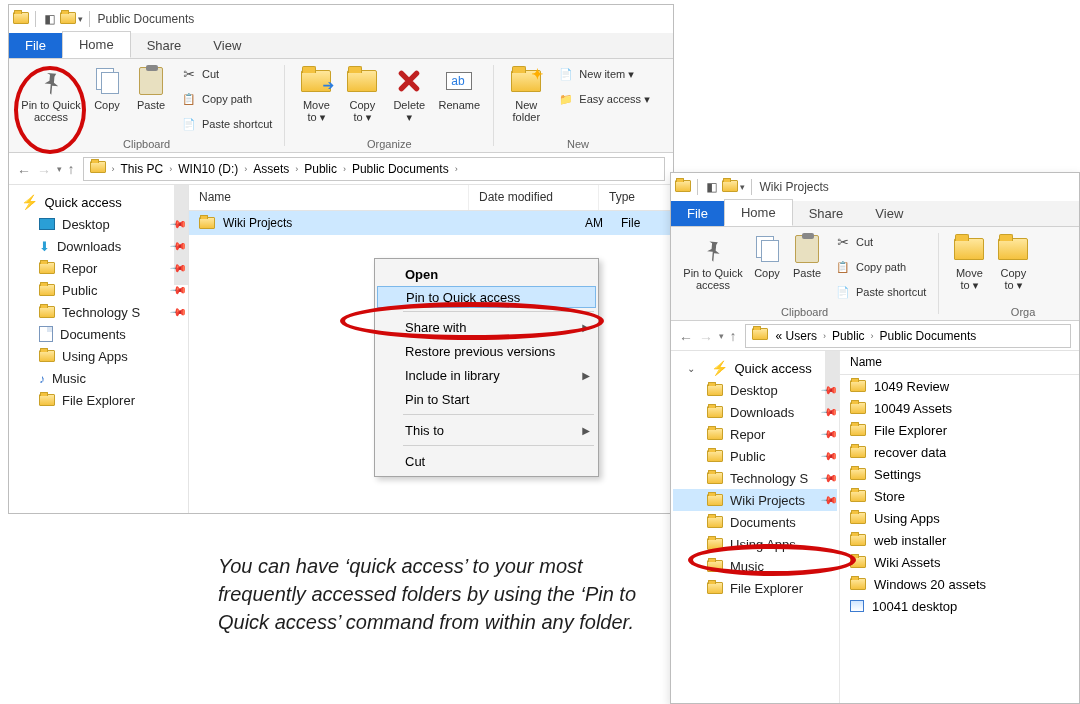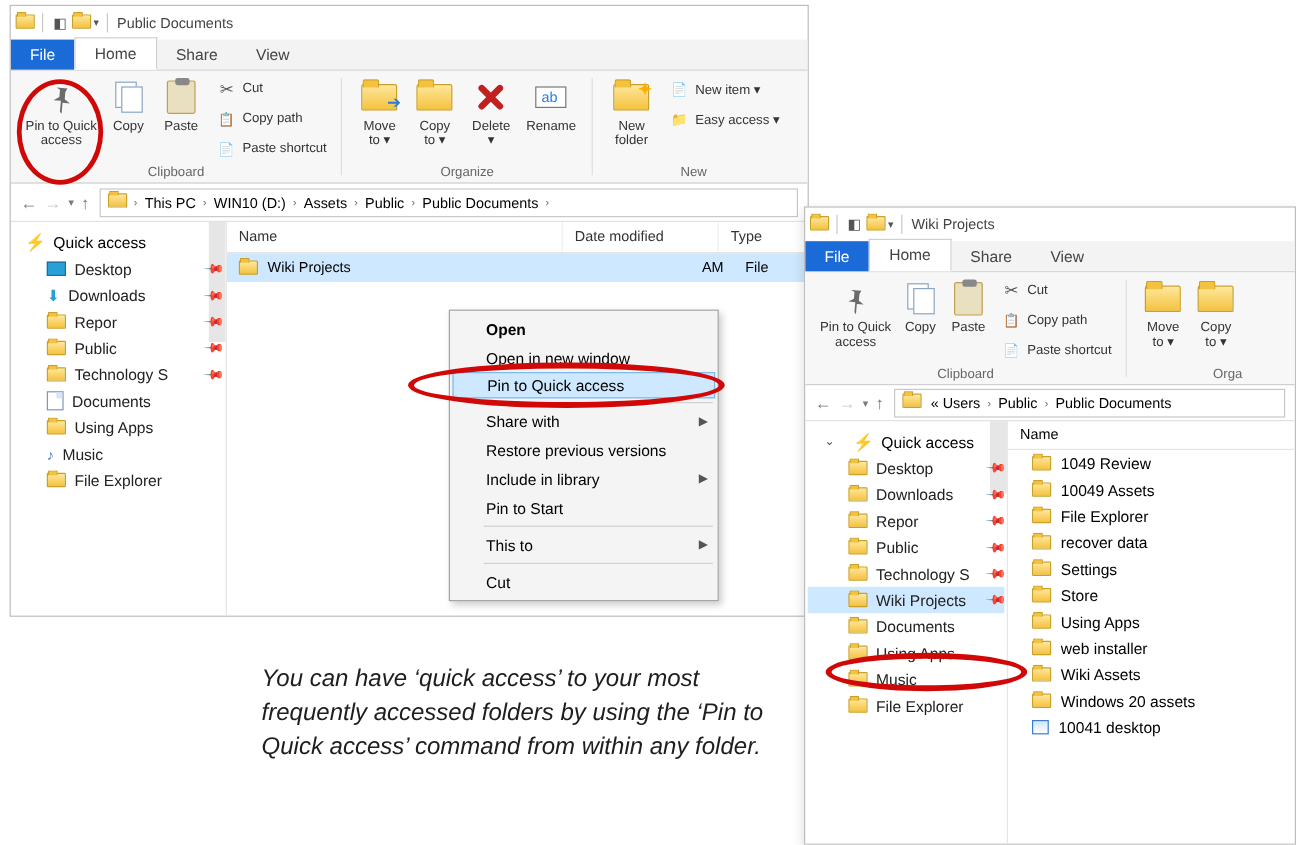--- a/index.html
+++ b/index.html
@@ -87,21 +87,21 @@
   .copy-ico { width:22px; height:26px; position:relative;}
   .copy-ico::before,.copy-ico::after{content:""; position:absolute; width:16px; height:20px; background:#fff; border:1px solid #8aa5c2;}
   .copy-ico::before{ top:0; left:0;}
   .copy-ico::after{ top:4px; left:5px;}
 
   .win2 .split2 { display:flex; height:calc(100% - 178px); }
   .win2 .navtree2 { width: 168px; padding:6px 2px; position:relative;}
   .win2 .scr2 { position:absolute; right:0; top:0; width:14px; height:60px; background:#e6e6e6;}
   .win2 .listpane2 { flex:1; border-left:1px solid #e7e7e7; }
   .win2 .colhdr2 { height:24px; border-bottom:1px solid #e4e4e4; font-size:12px; padding:4px 10px;}
-  .win2 .frow { height:22px; display:flex; align-items:center; gap:8px; padding-left:20px; font-size:13px; white-space:nowrap;}
+  .win2 .frow { height:22px; display:flex; align-items:center; gap:8px; padding-left:10px; font-size:13px; white-space:nowrap;}
 
   
   .win1 { position:absolute; left:8px; top:4px; width:666px; height:510px; border:1px solid #bdbdbd; overflow:hidden; background:#fff; }
 </style>
 </head>
 <body>
 
 <div class="win1">
   <div class="titlebar">
     <div class="qat">
@@ -324,21 +324,20 @@
         <span style="width:130px;text-align:right;padding-right:10px;">AM</span>
         <span>File</span>
       </div>
     </div>
   </div>
 
   <div class="ctxmenu" style="left:365px; top:253px;">
     <div class="mi">
         <b>Open</b>
       </div>
-    <div class="mi">Open in new window</div>
     <div class="mi hi">Pin to Quick access</div>
     <hr>
     <div class="mi">
         <span>Share with</span>
         <span class="sub">▶</span>
       </div>
     <div class="mi">Restore previous versions</div>
     <div class="mi">
         <span>Include in library</span>
         <span class="sub">▶</span>

